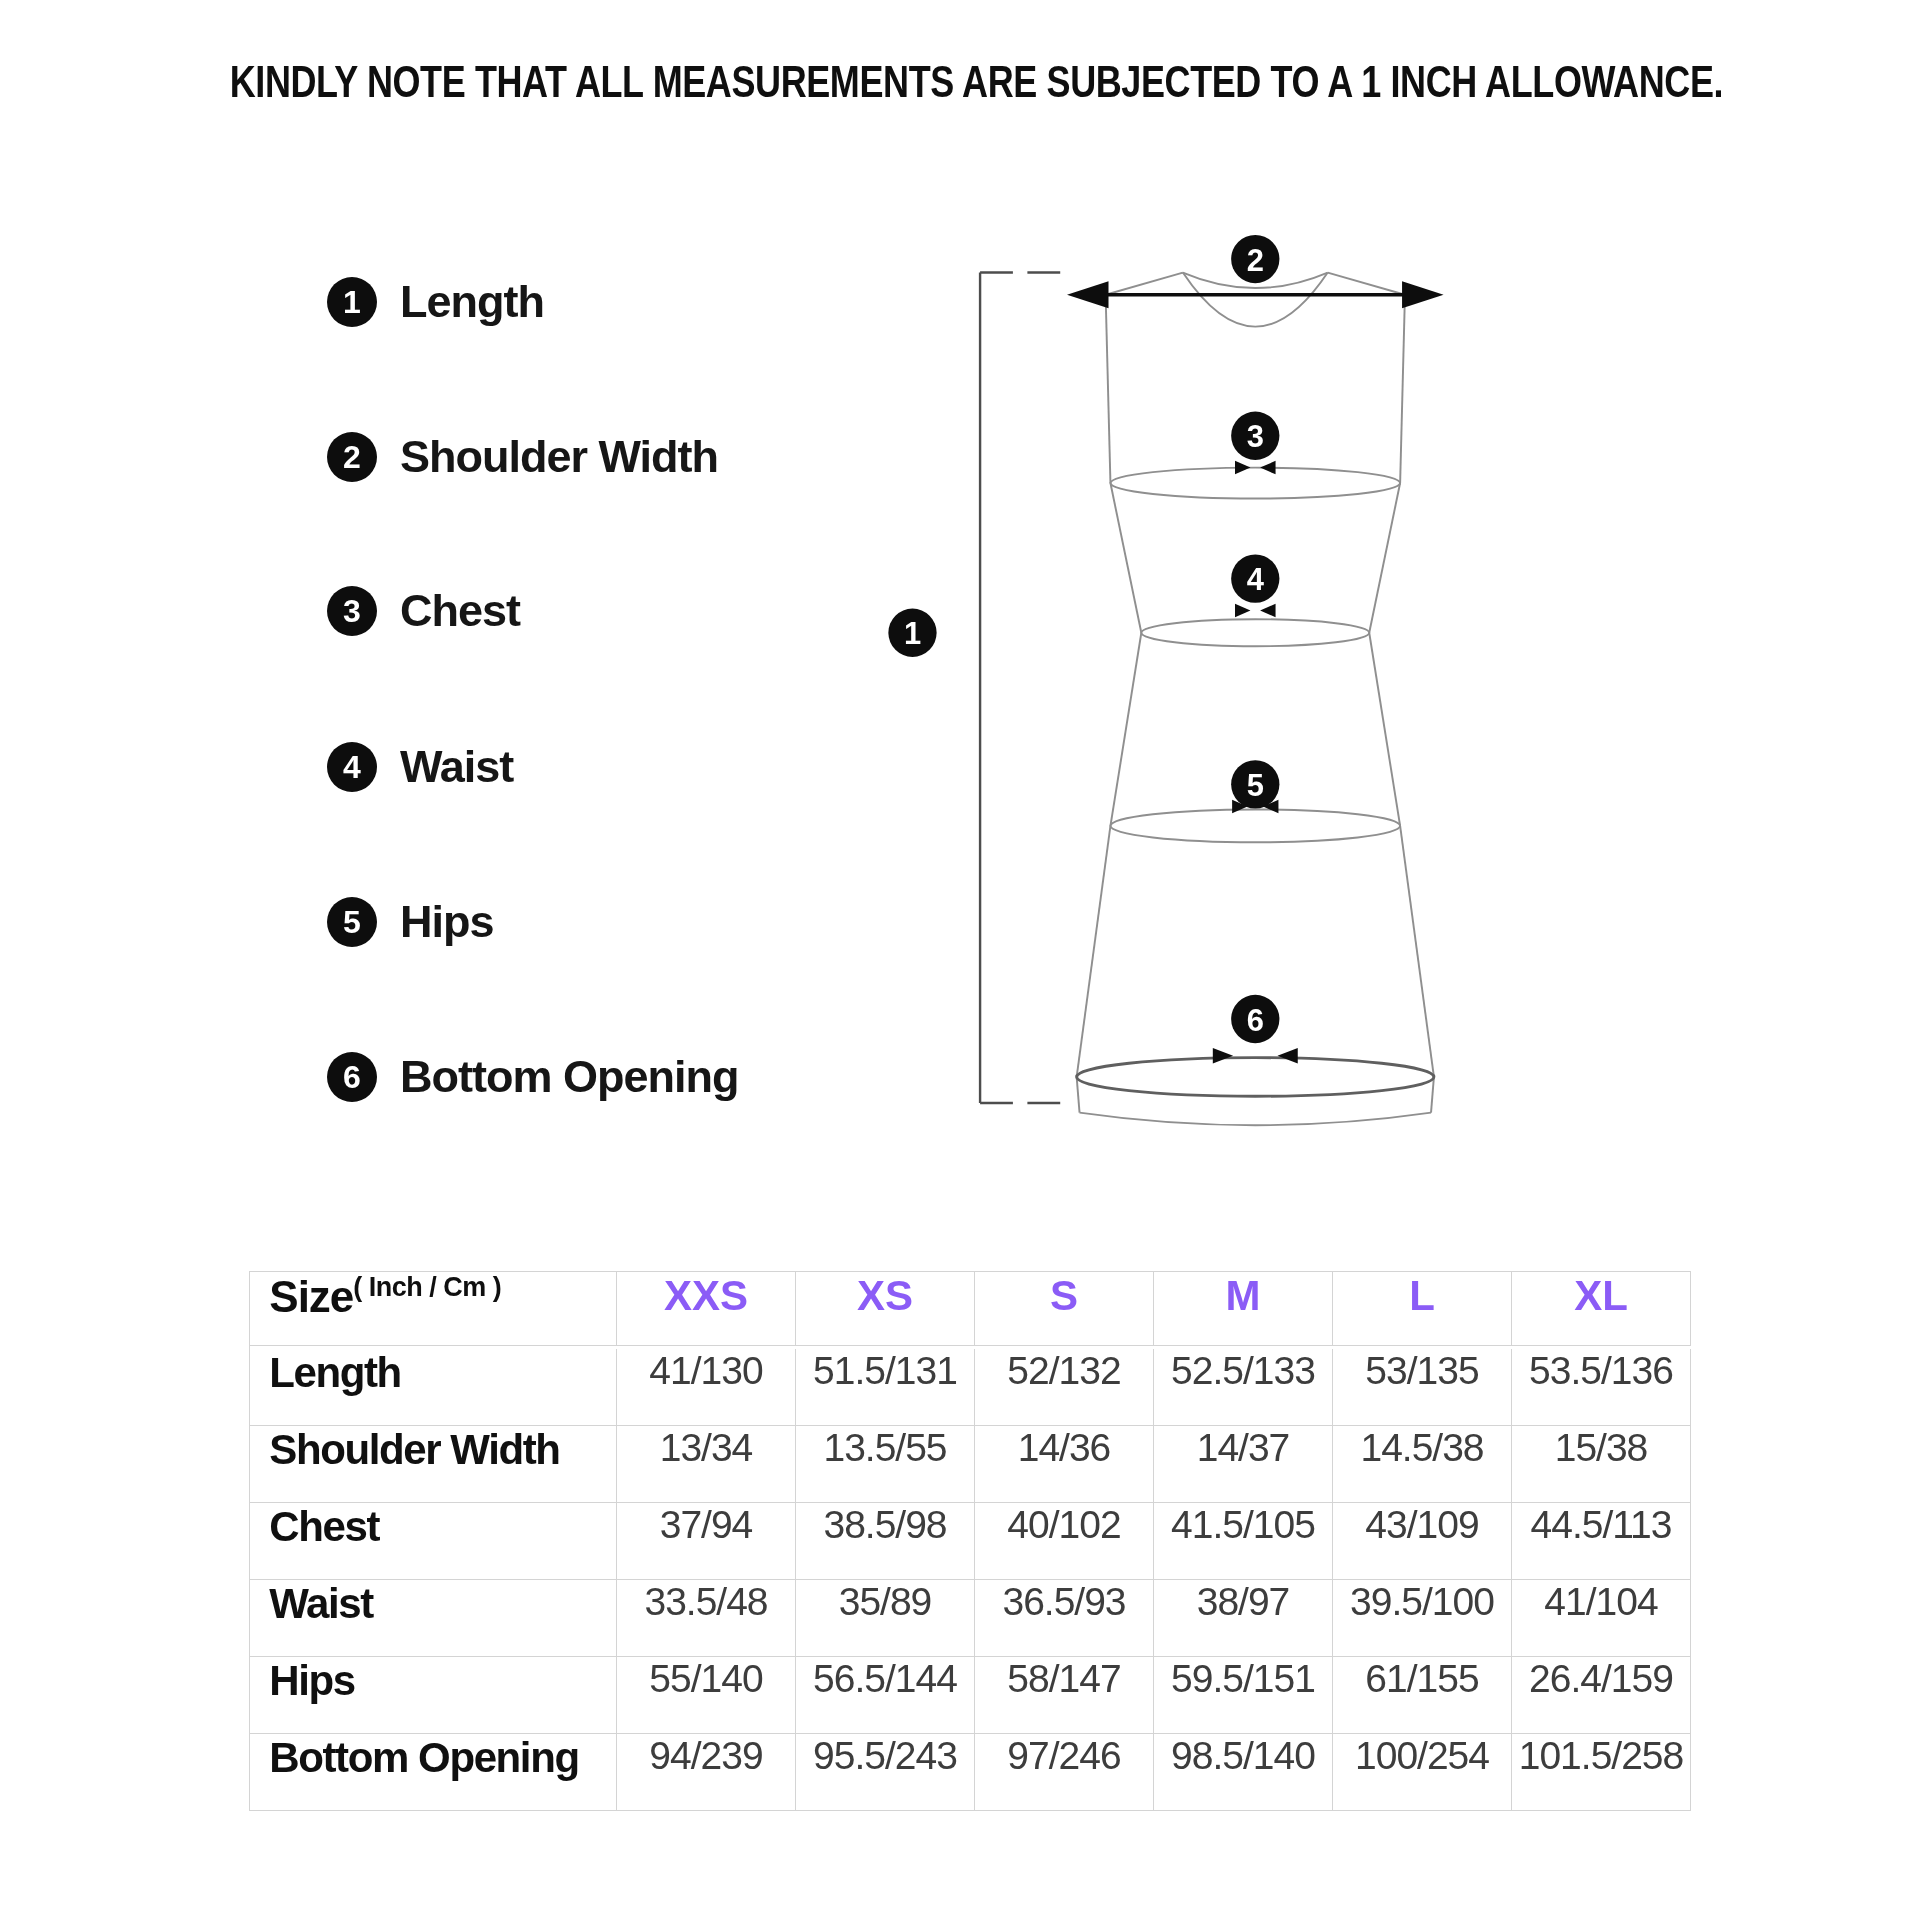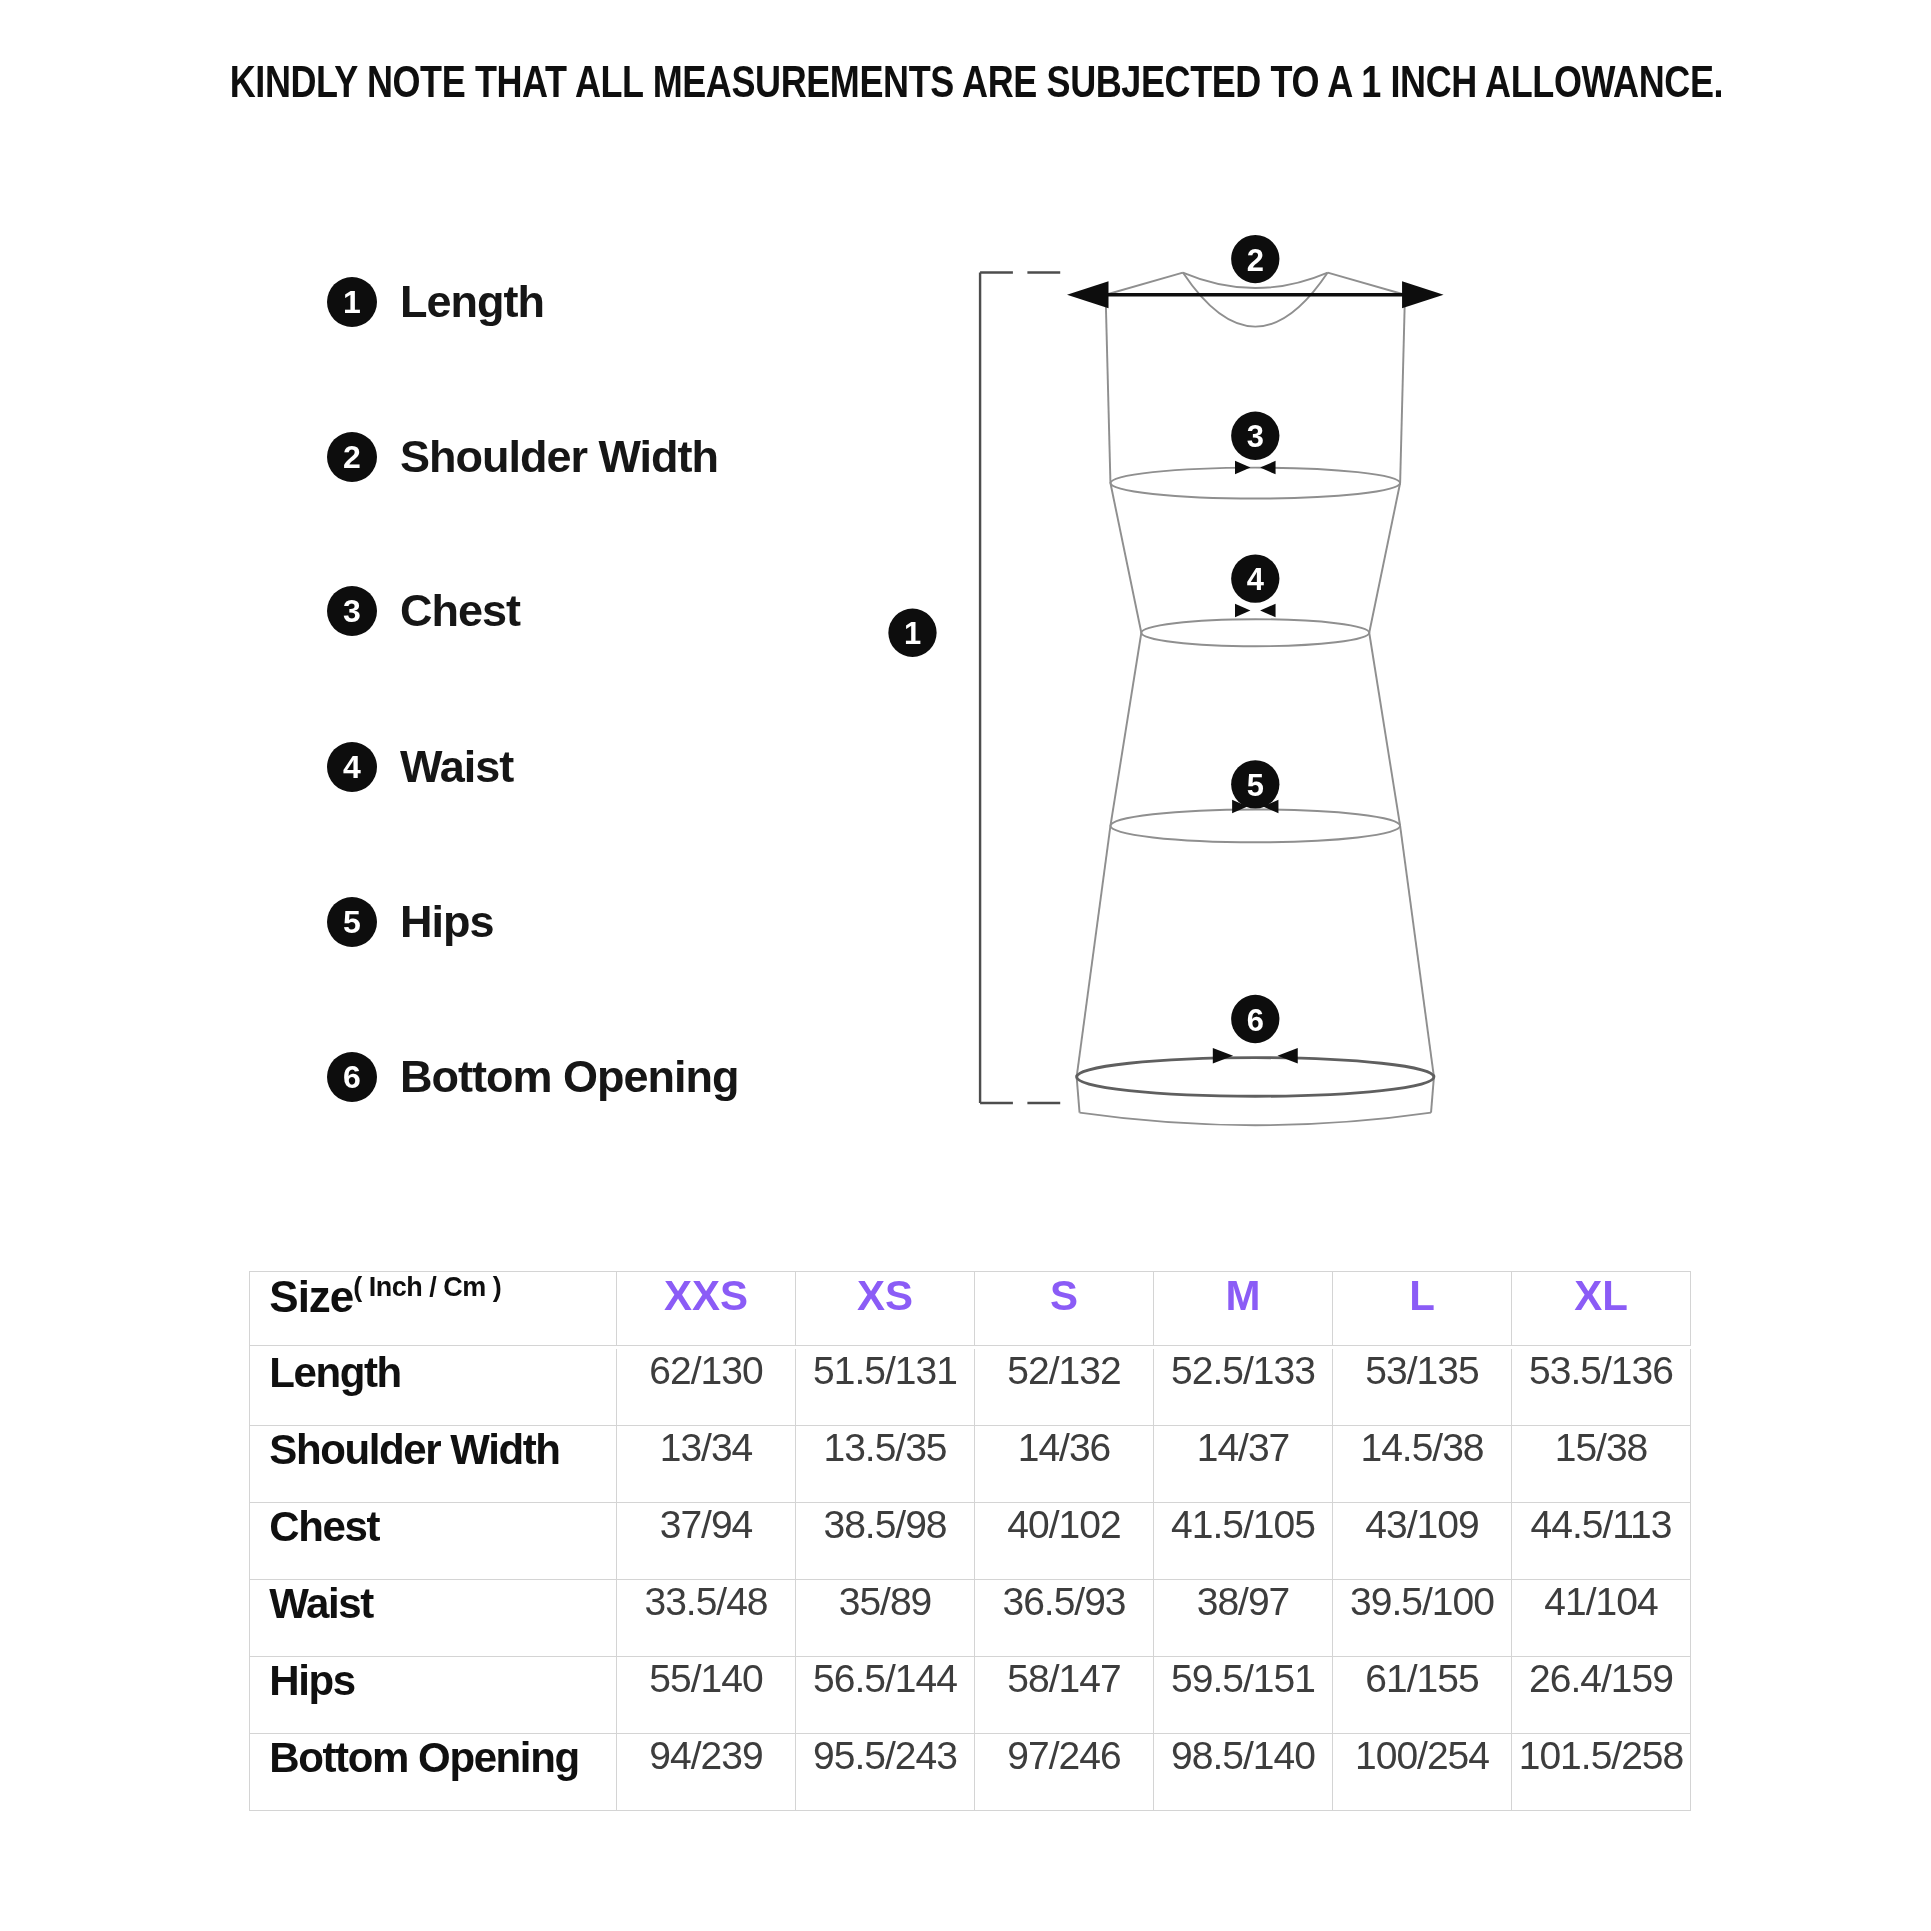--- a/index.html
+++ b/index.html
@@ -209,21 +209,21 @@
         <span class="size-col">L</span>
       </div>
     <div class="hdr">
         <span class="size-col">XL</span>
       </div>
 
     <div class="cell-label">
         <span class="row-label">Length</span>
       </div>
     <div>
-        <span class="val">62/130</span>
+        <span class="val">41/130</span>
       </div>
     <div>
         <span class="val">51.5/131</span>
       </div>
     <div>
         <span class="val">52/132</span>
       </div>
     <div>
         <span class="val">52.5/133</span>
       </div>
@@ -234,21 +234,21 @@
         <span class="val">53.5/136</span>
       </div>
 
     <div class="cell-label">
         <span class="row-label">Shoulder Width</span>
       </div>
     <div>
         <span class="val">13/34</span>
       </div>
     <div>
-        <span class="val">13.5/35</span>
+        <span class="val">13.5/55</span>
       </div>
     <div>
         <span class="val">14/36</span>
       </div>
     <div>
         <span class="val">14/37</span>
       </div>
     <div>
         <span class="val">14.5/38</span>
       </div>

